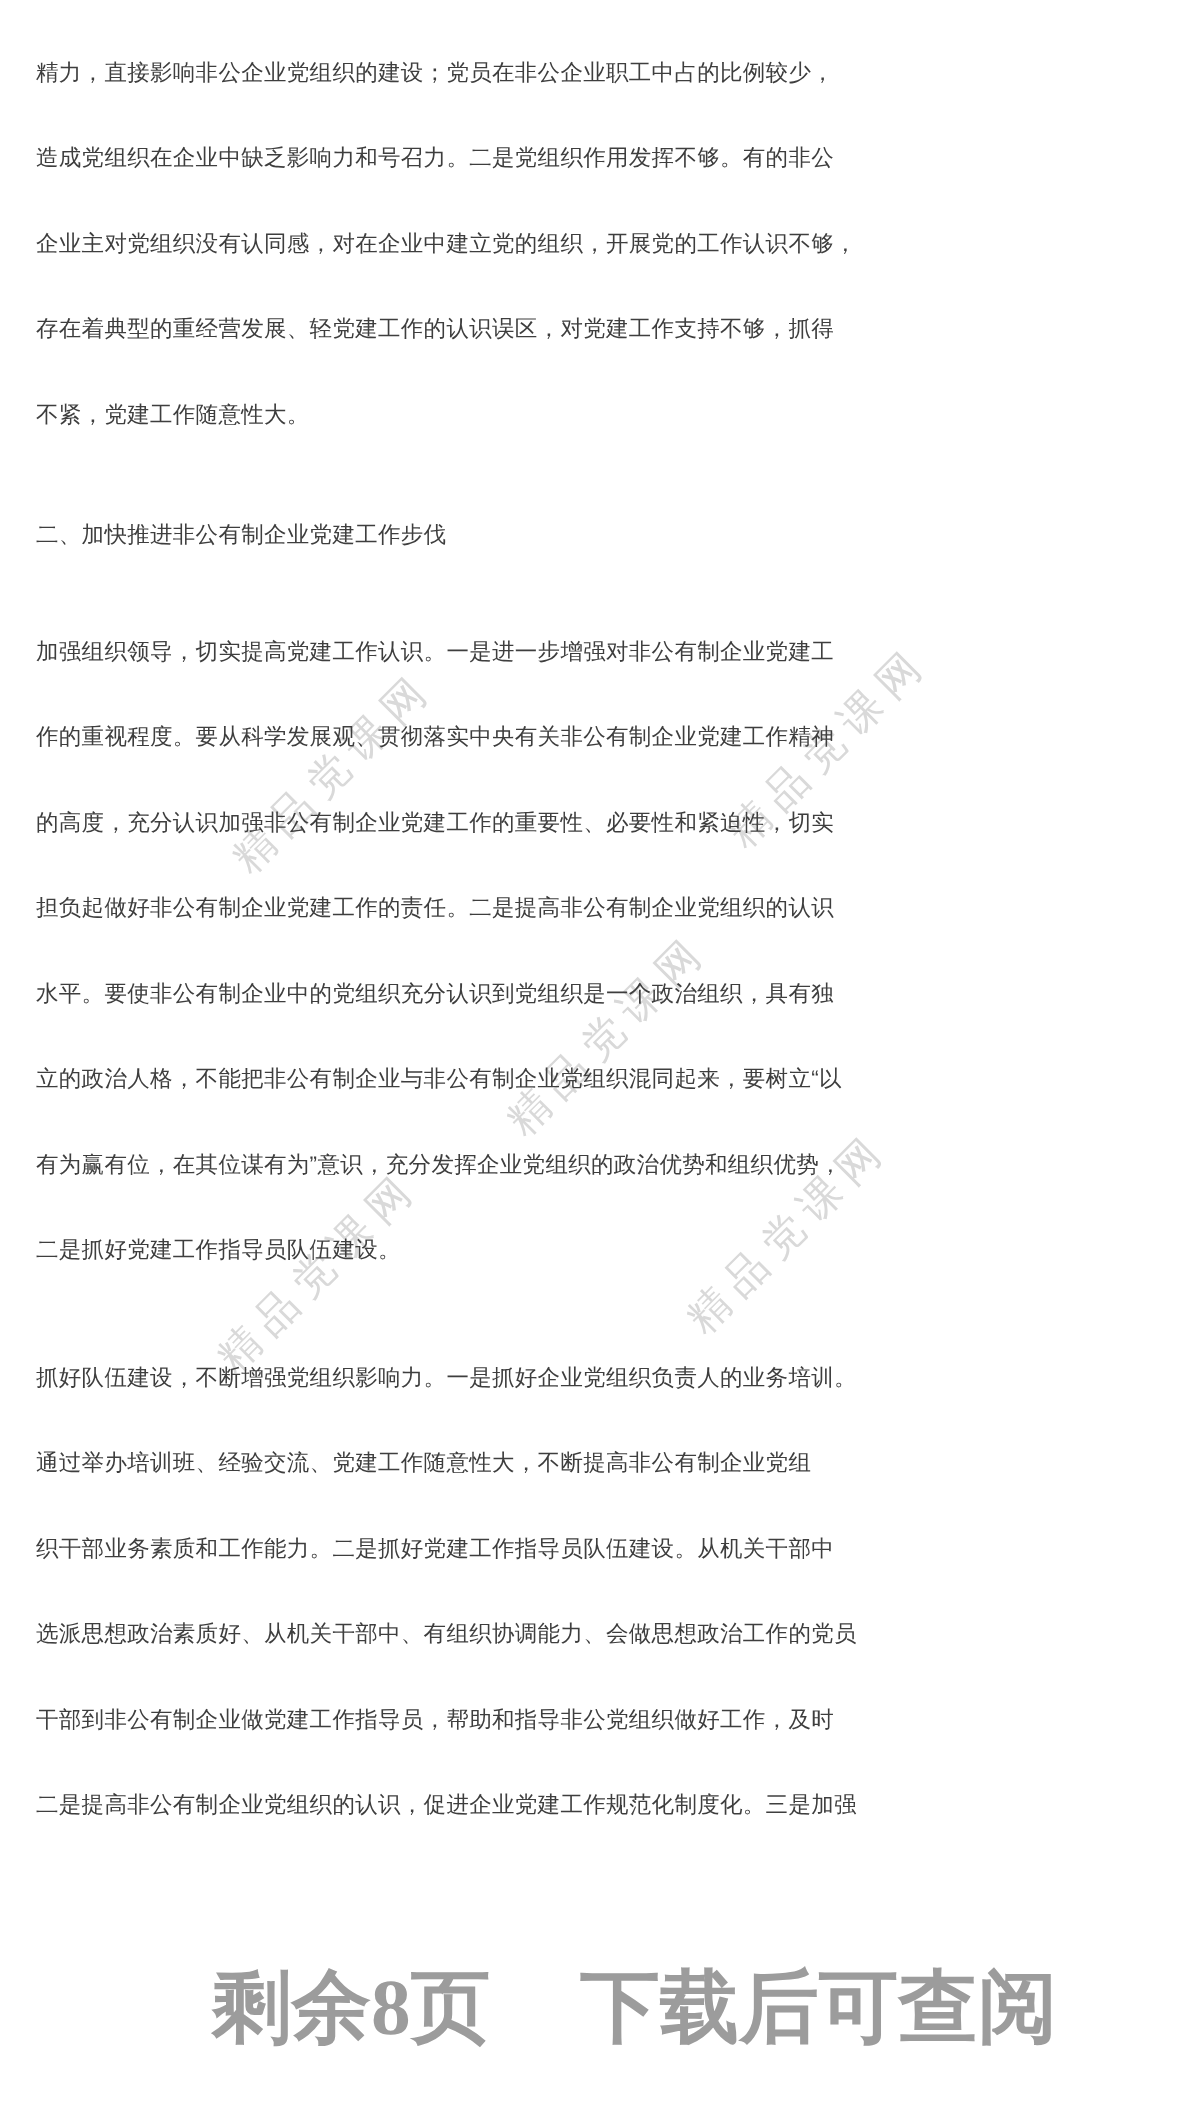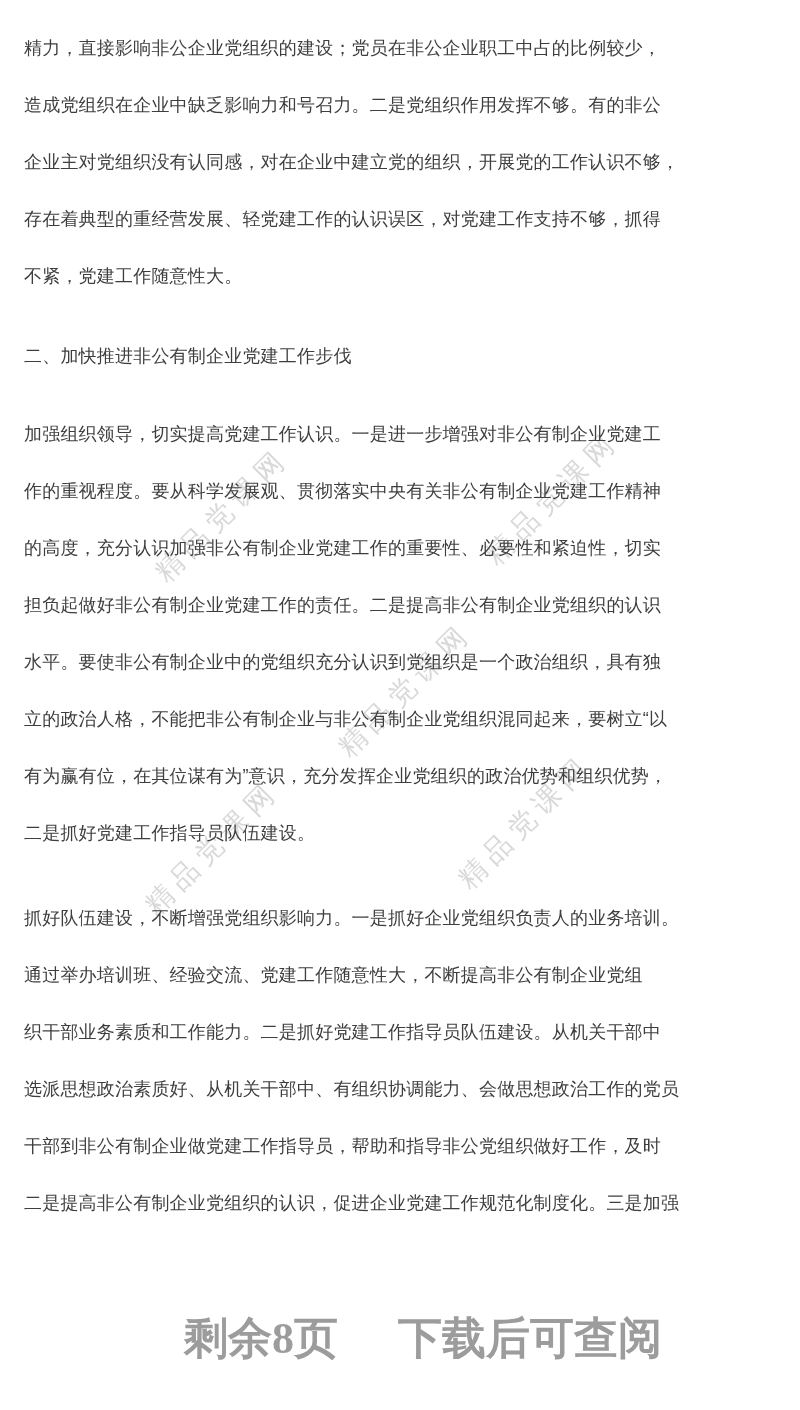--- a/index.html
+++ b/index.html
@@ -43,37 +43,37 @@
   .wm-5 { left: 525px; top: 822px; }
   
   .doc {
     position: relative;
     z-index: 1;
     padding: 20px 24px 0 24px;
     color: #3e3e3e;
   }
   .text-line,
   .heading {
-    font-size: 18px;
+    font-size: 15px;
     line-height: 57px;
     white-space: nowrap;
     letter-spacing: 0.2px;
   }
   .para { margin: 0; }
   .heading { margin-top: 23px; }
   .para-2 { margin-top: 21px; }
   .para-3 { margin-top: 28px; }
   
   .footer {
     margin-top: 82px;
     padding-left: 46px;
     text-align: center;
     font-family: "Liberation Serif", serif;
     font-weight: bold;
-    font-size: 44px;
+    font-size: 53px;
     line-height: 50px;
     color: #9c9c9c;
     white-space: nowrap;
   }
   .footer .remain { margin-right: 60px; }
 </style>
 </head>
 <body>
 
 <div class="page">

